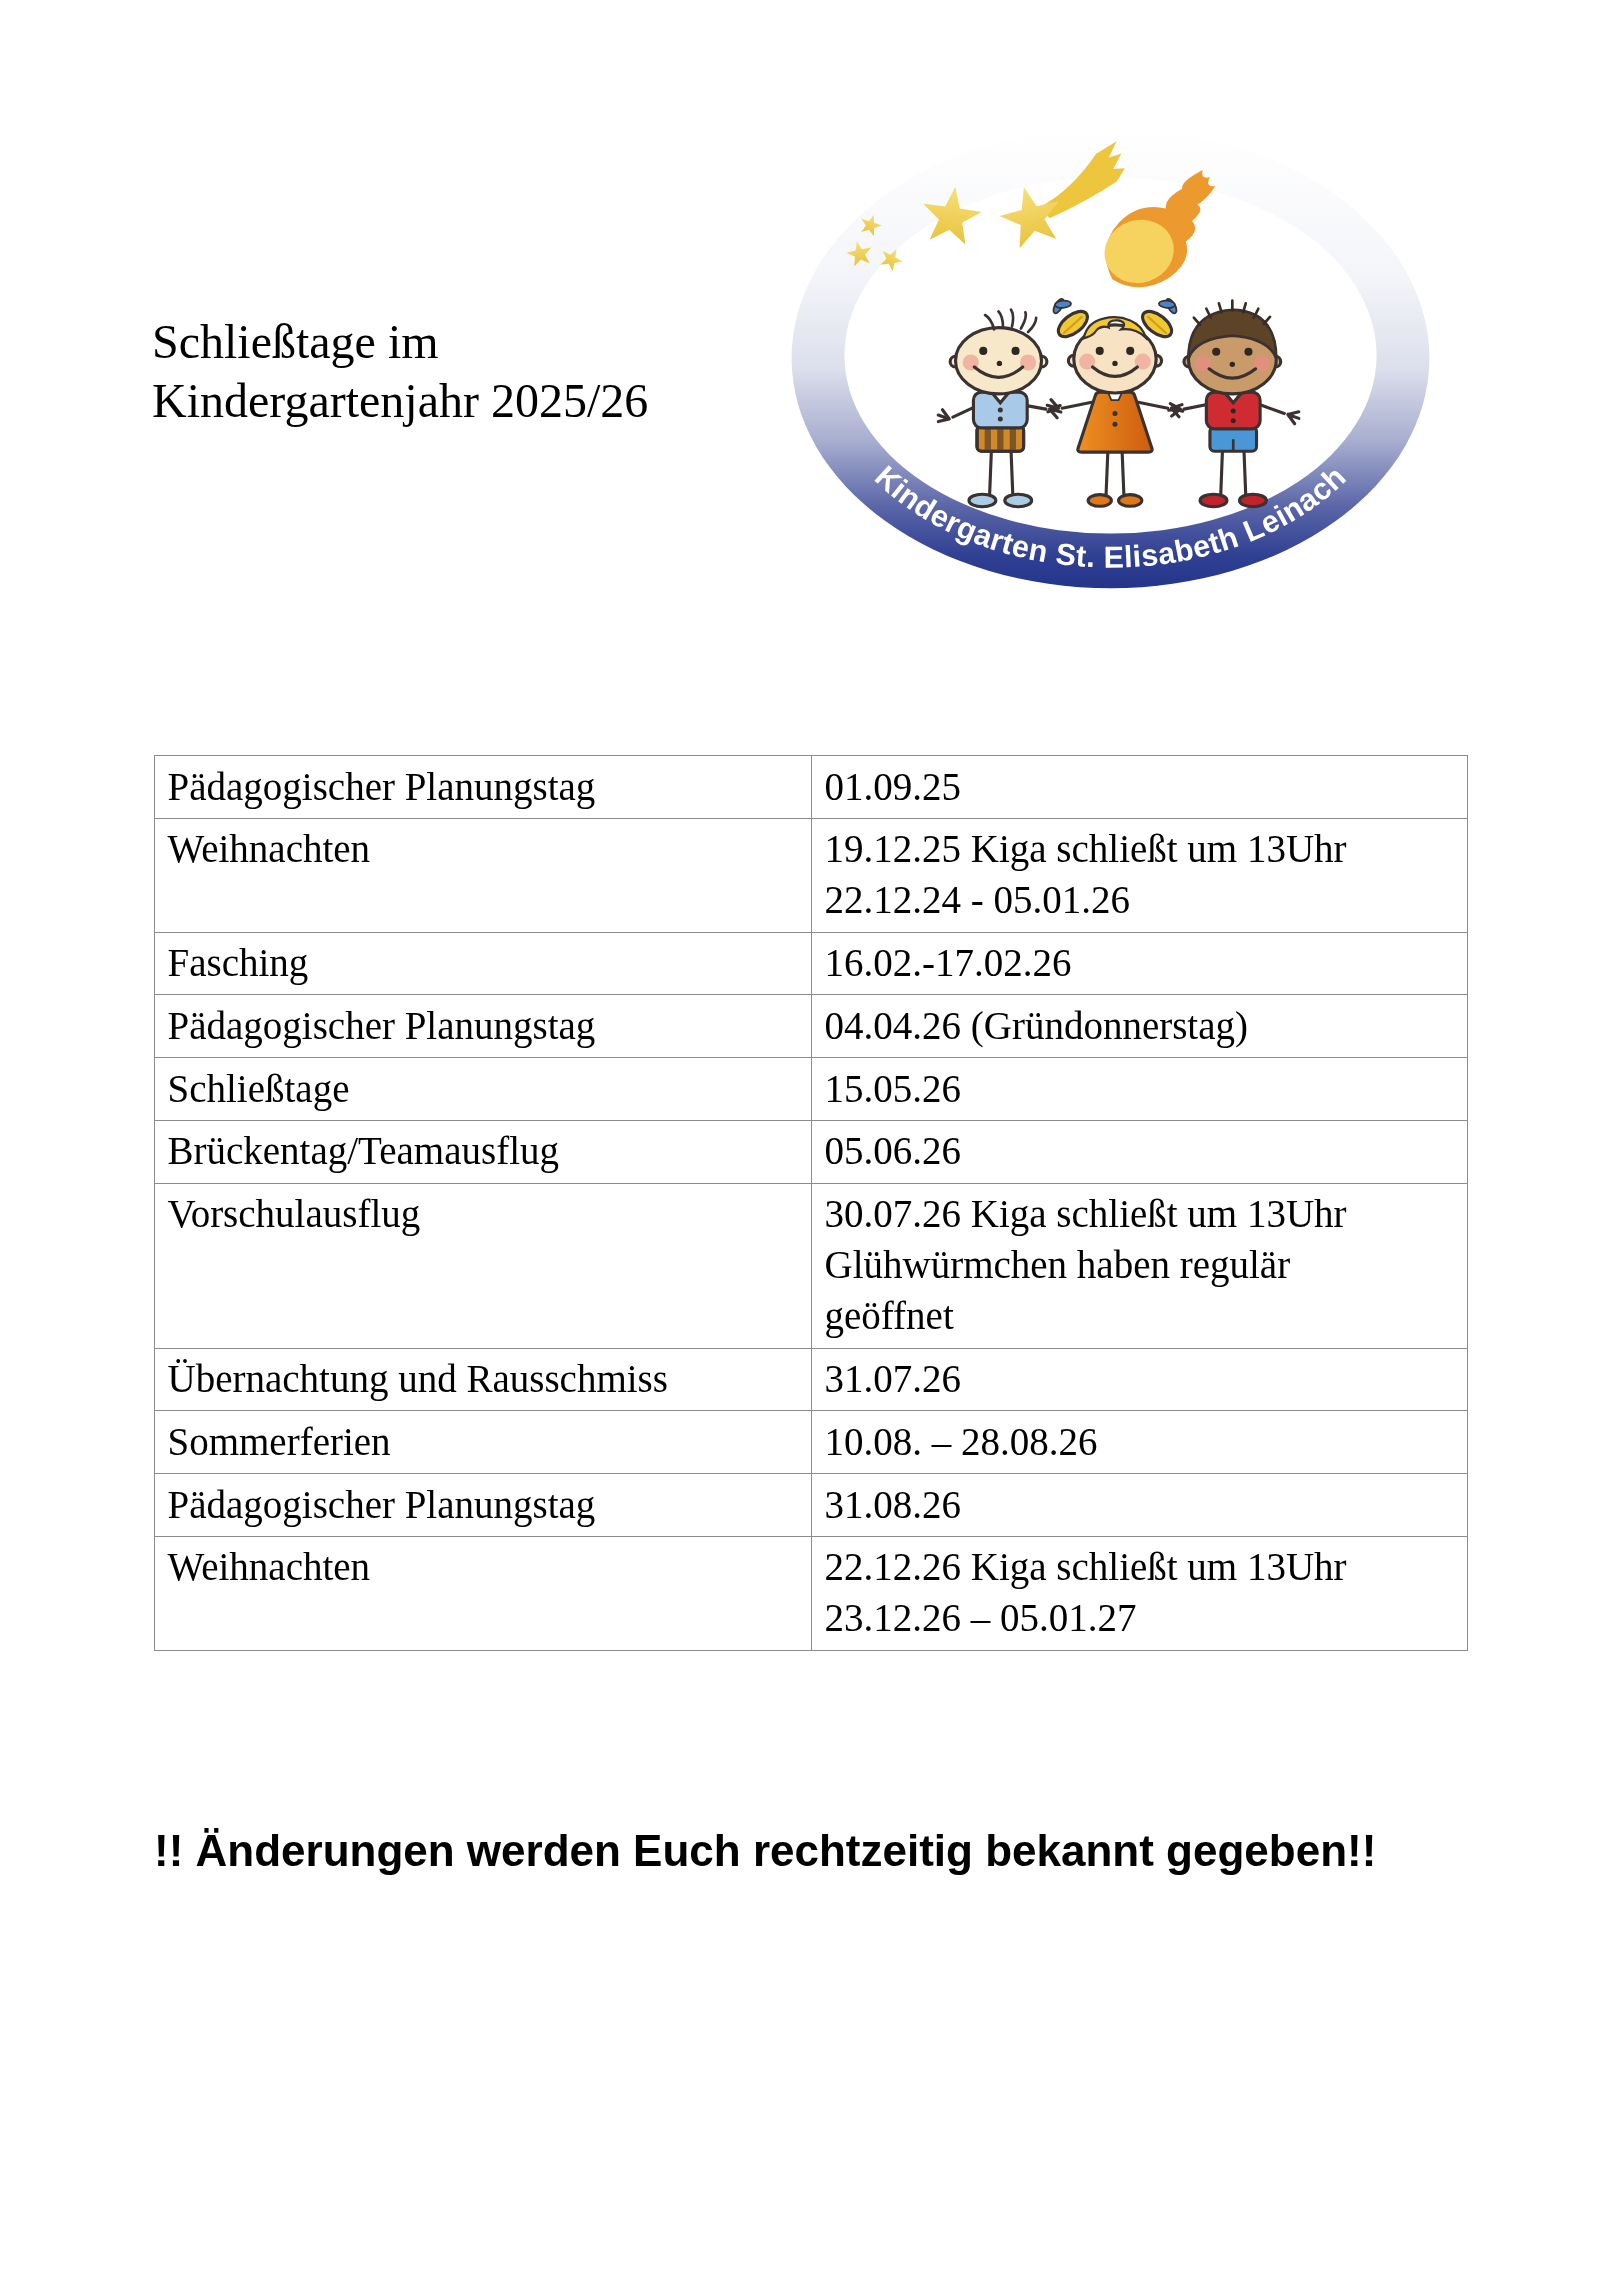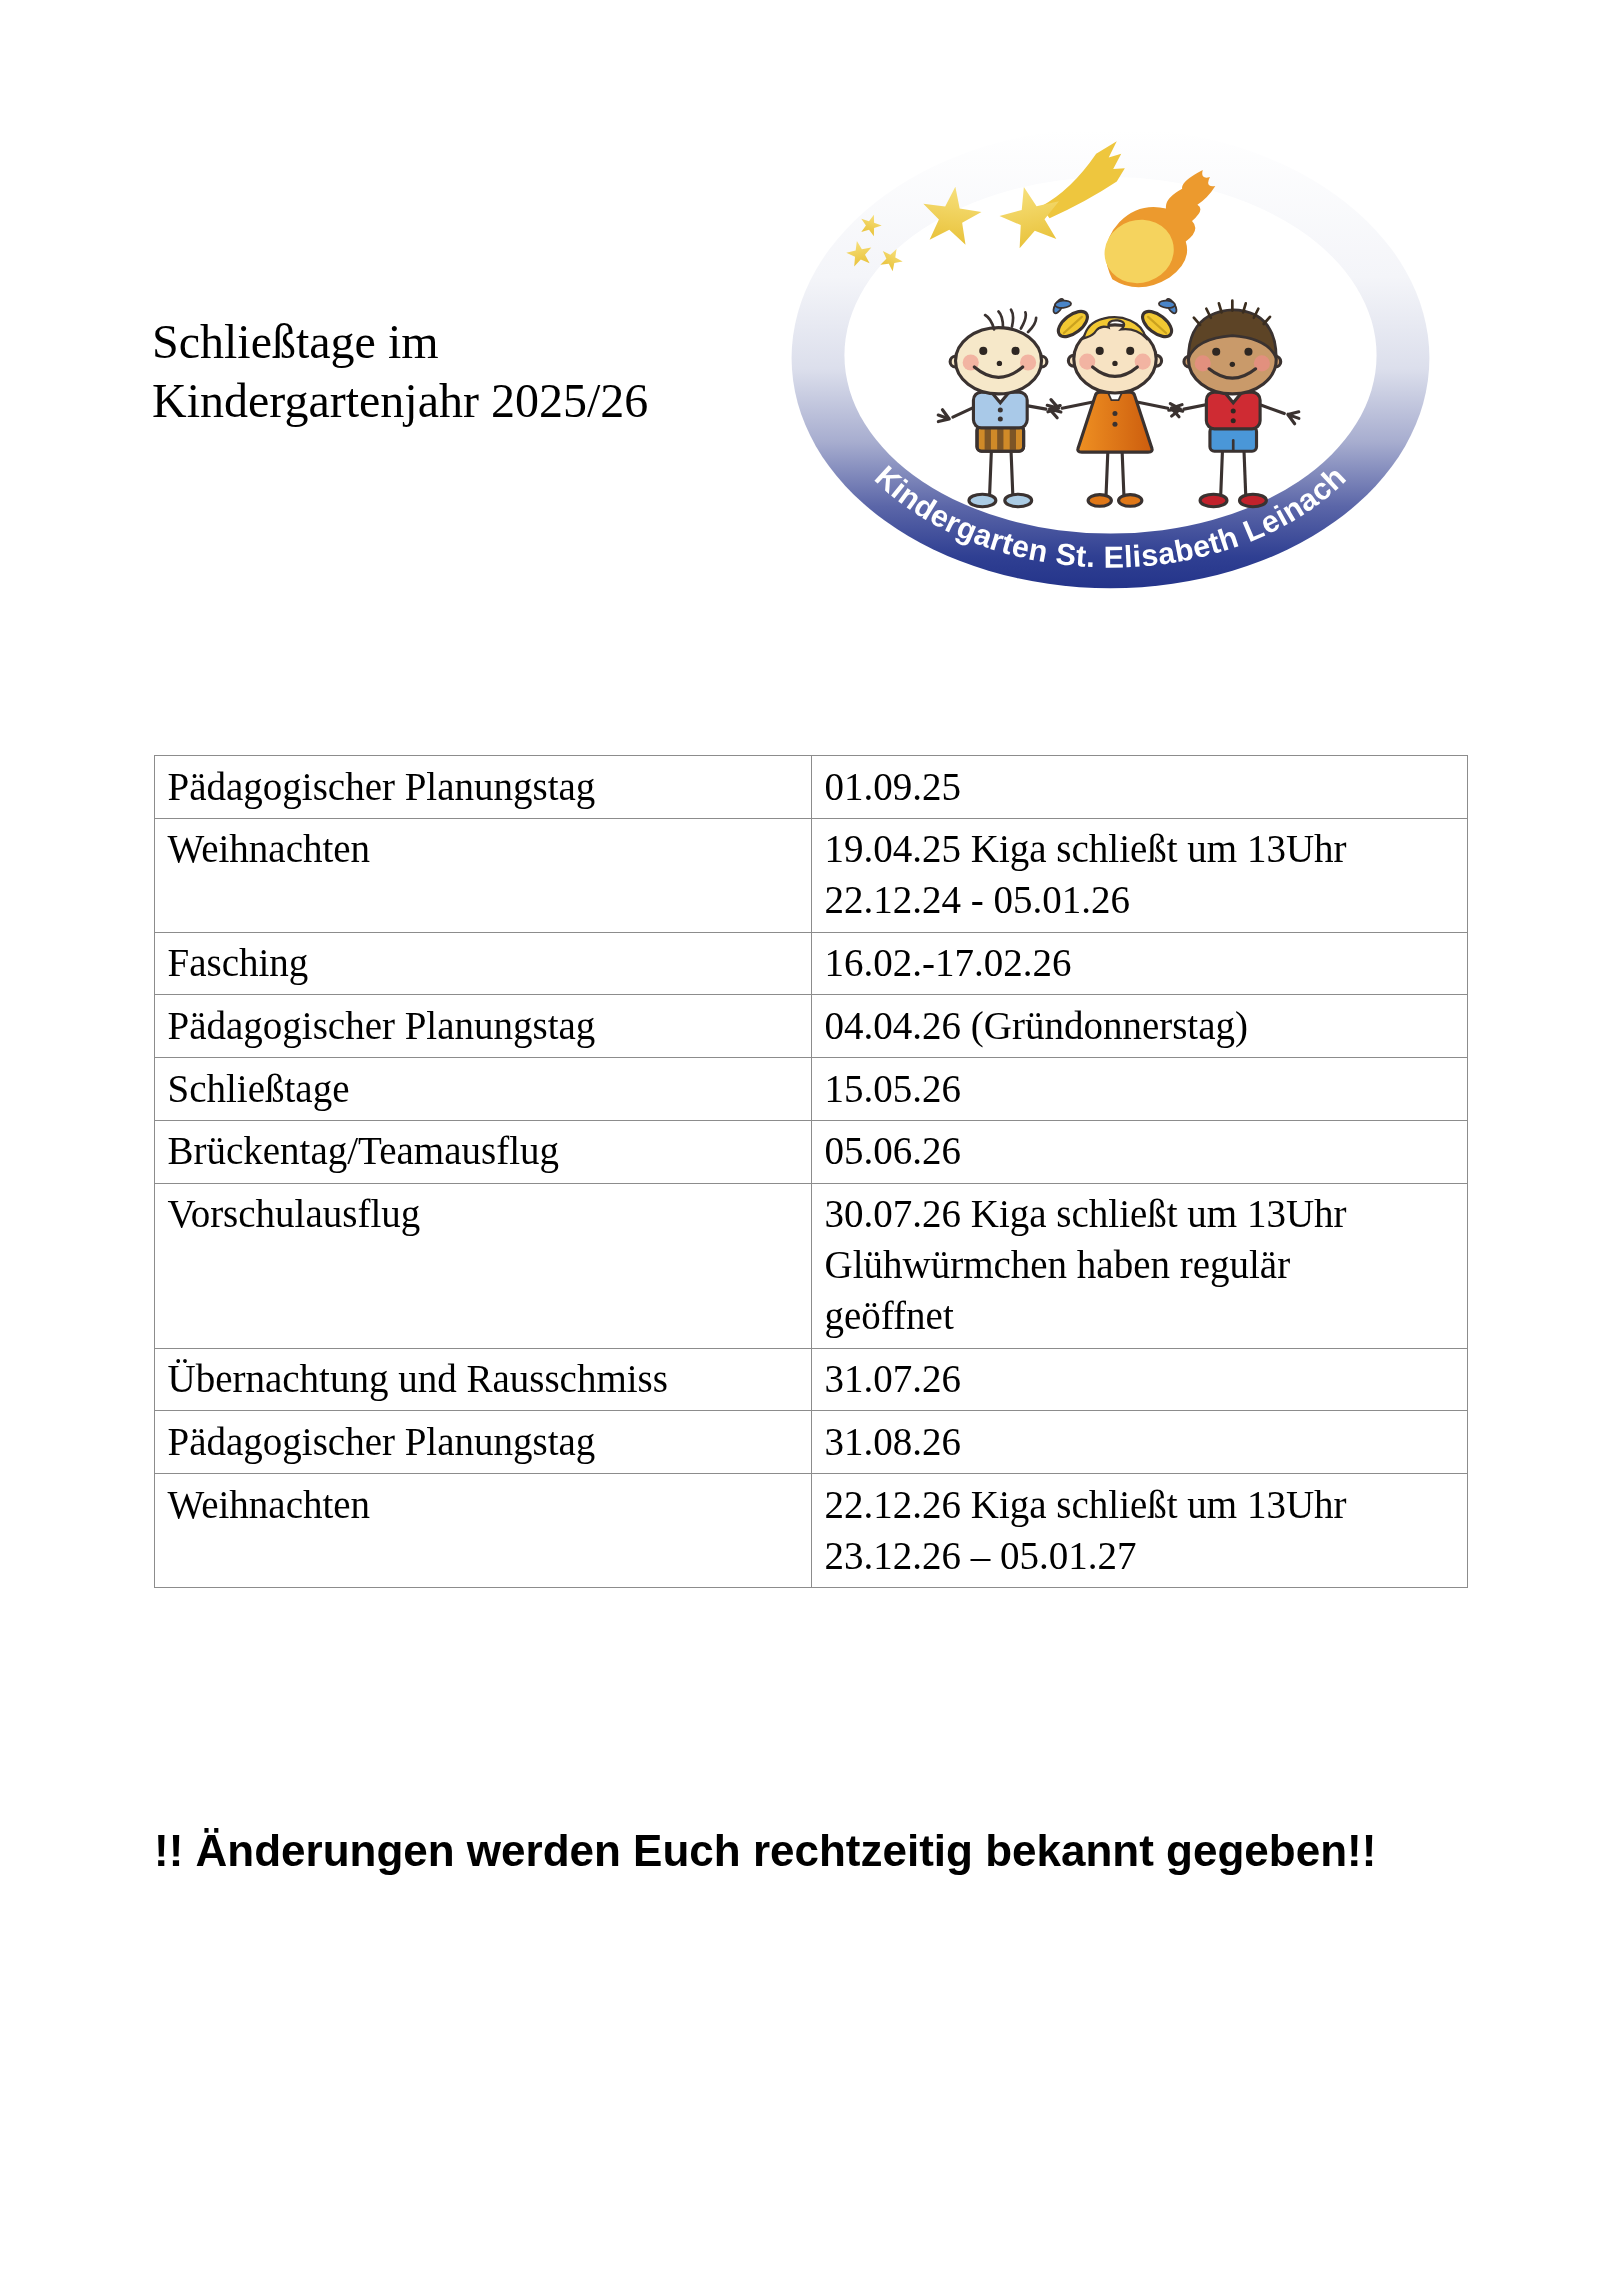--- a/index.html
+++ b/index.html
@@ -190,21 +190,21 @@
         <col style="width:657px">
         <col style="width:656px">
       </colgroup>
     <tbody>
         <tr>
           <td>Pädagogischer Planungstag</td>
           <td>01.09.25</td>
         </tr>
         <tr>
           <td>Weihnachten</td>
-          <td>19.04.25 Kiga schließt um 13Uhr
+          <td>19.12.25 Kiga schließt um 13Uhr
 22.12.24 - 05.01.26</td>
         </tr>
         <tr>
           <td>Fasching</td>
           <td>16.02.-17.02.26</td>
         </tr>
         <tr>
           <td>Pädagogischer Planungstag</td>
           <td>04.04.26 (Gründonnerstag)</td>
         </tr>
@@ -220,20 +220,24 @@
           <td>Vorschulausflug</td>
           <td>30.07.26 Kiga schließt um 13Uhr
 Glühwürmchen haben regulär
 geöffnet</td>
         </tr>
         <tr>
           <td>Übernachtung und Rausschmiss</td>
           <td>31.07.26</td>
         </tr>
         <tr>
+          <td>Sommerferien</td>
+          <td>10.08. – 28.08.26</td>
+        </tr>
+        <tr>
           <td>Pädagogischer Planungstag</td>
           <td>31.08.26</td>
         </tr>
         <tr>
           <td>Weihnachten</td>
           <td>22.12.26 Kiga schließt um 13Uhr
 23.12.26 – 05.01.27</td>
         </tr>
       </tbody>
   </table>

